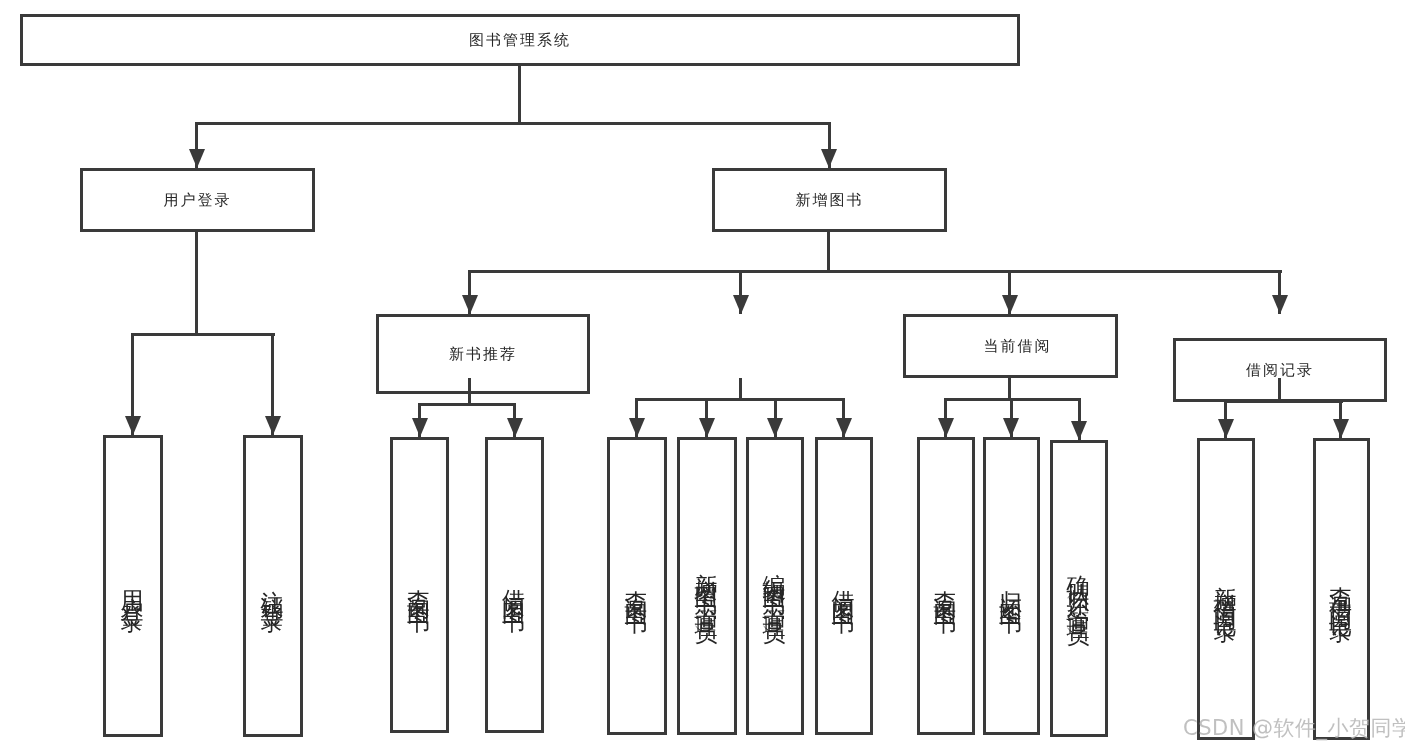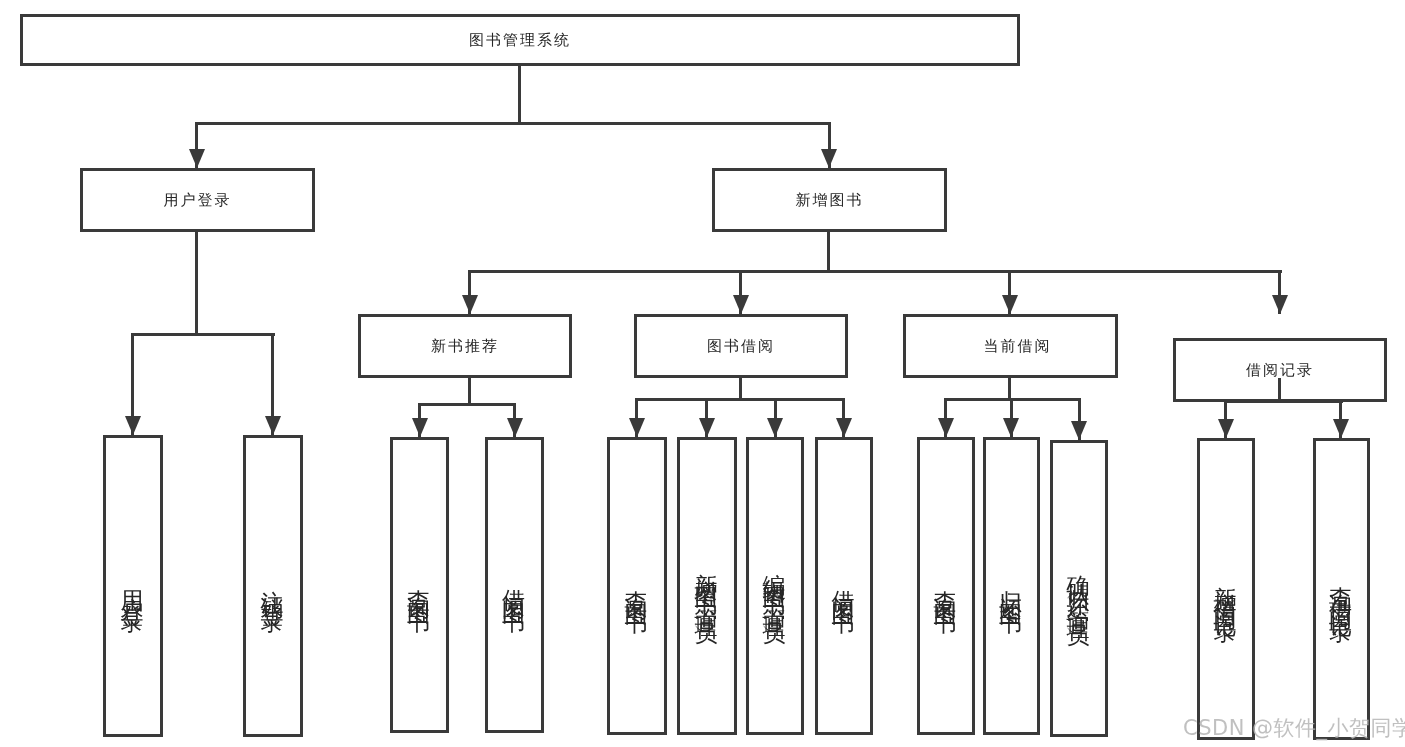--- a/index.html
+++ b/index.html
@@ -70,25 +70,22 @@
   <div class="hline" style="left:468px; top:270px; width:814px;"></div>
   <div class="vline" style="left:468px; top:270px; height:44px;"></div>
   <div class="vline" style="left:739px; top:270px; height:44px;"></div>
   <div class="vline" style="left:1008px; top:270px; height:44px;"></div>
   <div class="vline" style="left:1278px; top:270px; height:44px;"></div>
   <div class="arrow" style="left:462px; top:295px;"></div>
   <div class="arrow" style="left:733px; top:295px;"></div>
   <div class="arrow" style="left:1002px; top:295px;"></div>
   <div class="arrow" style="left:1272px; top:295px;"></div>
 
-  <div class="box" style="left:358px; top:314px; width:214px; height:64px;">
+  <div class="box" style="left:376px; top:314px; width:214px; height:80px;">
     <span class="hlabel">新书推荐</span>
-  </div>
-  <div class="box" style="left:634px; top:314px; width:214px; height:64px;">
-    <span class="hlabel">图书借阅</span>
   </div>
   <div class="box" style="left:903px; top:314px; width:215px; height:64px;padding-left:14px;">
     <span class="hlabel">当前借阅</span>
   </div>
   <div class="box" style="left:1173px; top:314px; width:214px; height:64px;margin-top:24px;">
     <span class="hlabel">借阅记录</span>
   </div>
 
   <div class="vline" style="left:468px; top:378px; height:25px;"></div>
   <div class="hline" style="left:418px; top:403px; width:98px;"></div>

